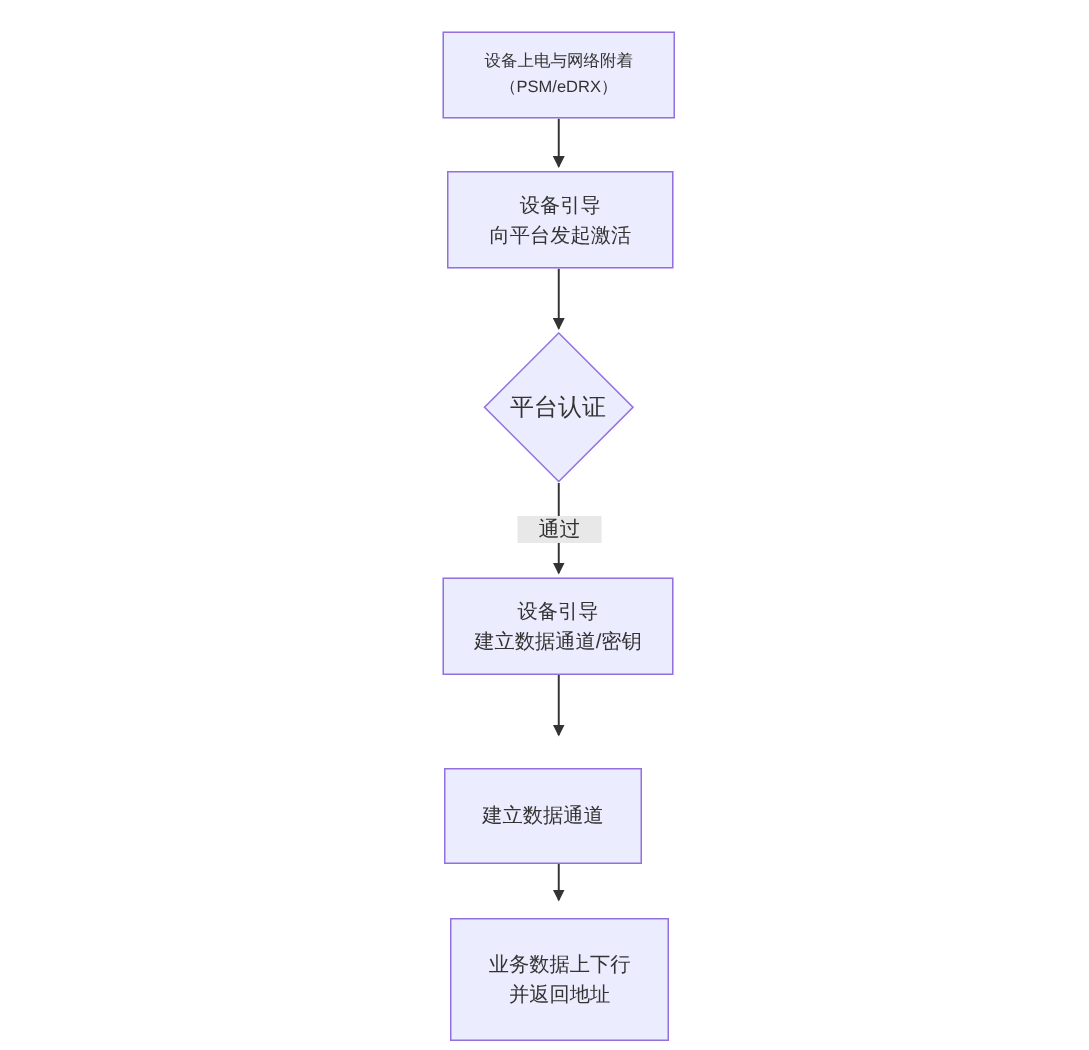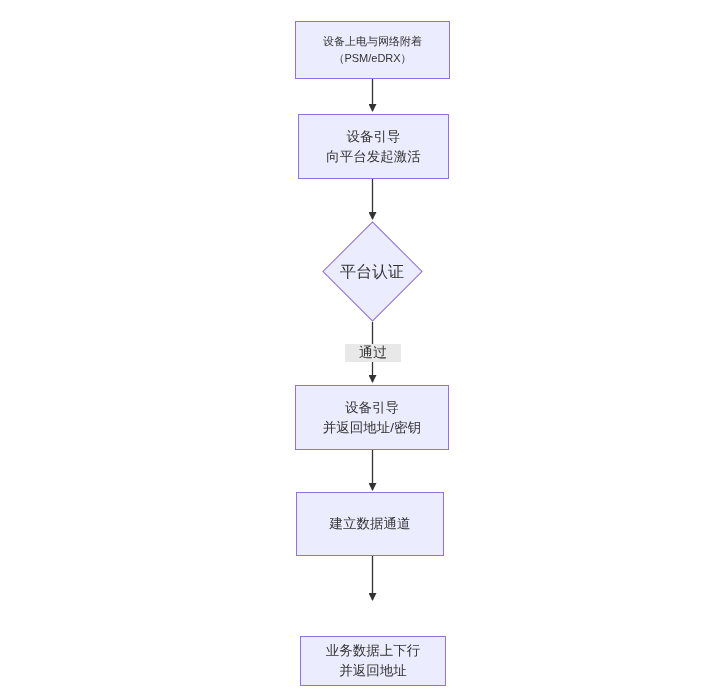--- a/index.html
+++ b/index.html
@@ -79,25 +79,25 @@
     <div class="nline">向平台发起激活</div>
   </div>
 
   <div class="diamond-shape"></div>
   <div class="diamond-label">平台认证</div>
 
   <div class="edge-label">通过</div>
 
   <div class="node" style="left:295px;top:385px;width:154px;height:65px;">
     <div class="nline">设备引导</div>
-    <div class="nline">并返回地址/密钥</div>
+    <div class="nline">建立数据通道/密钥</div>
   </div>
 
-  <div class="node" style="left:296px;top:492px;width:148px;height:64px;gap:18px;">
+  <div class="node" style="left:296px;top:512px;width:132px;height:64px;gap:18px;">
     <div class="nline">建立数据通道</div>
   </div>
 
-  <div class="node" style="left:300px;top:636px;width:146px;height:50px;font-family:Liberation Serif, serif;">
+  <div class="node" style="left:300px;top:612px;width:146px;height:82px;font-family:Liberation Serif, serif;">
     <div class="nline">业务数据上下行</div>
     <div class="nline">并返回地址</div>
   </div>
 
 </div>
 
 </body></html>

